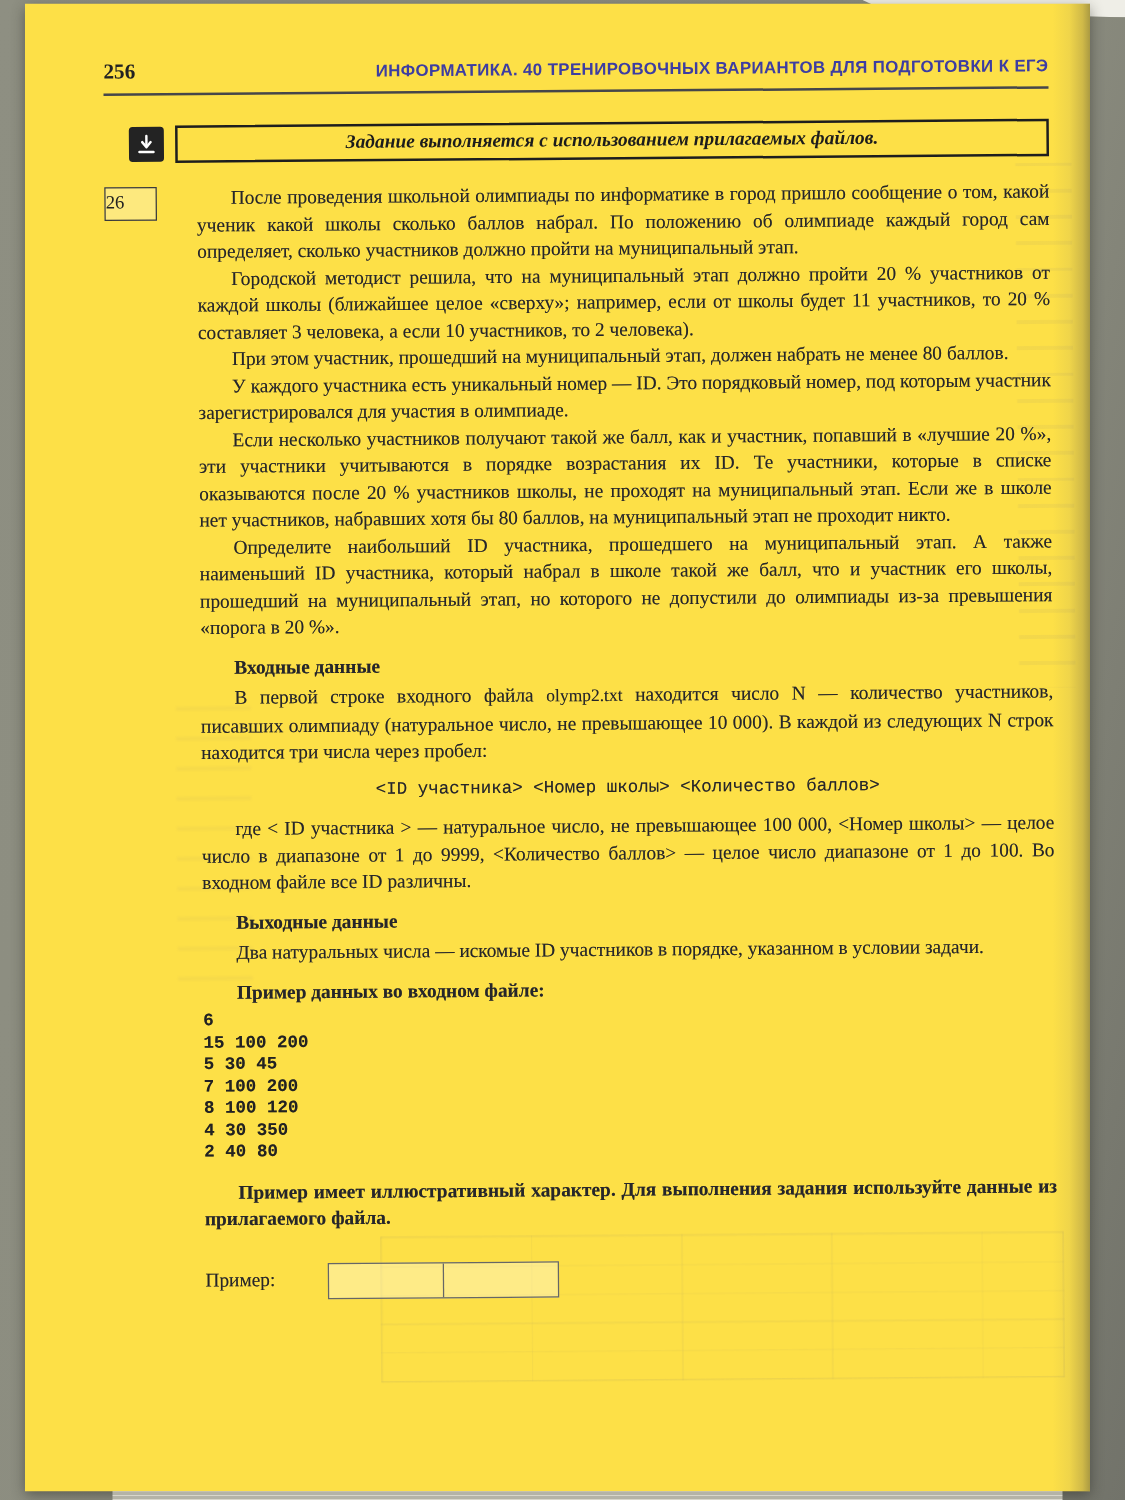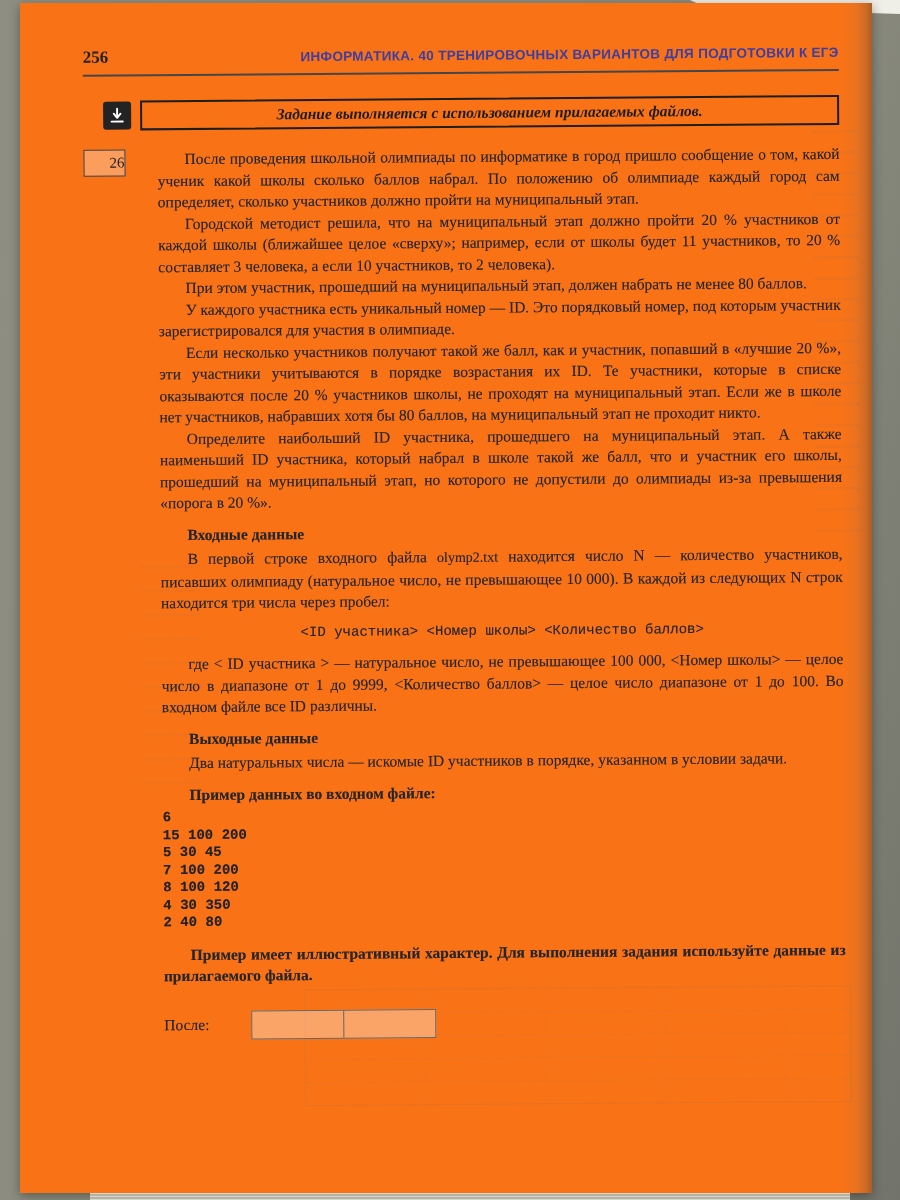--- a/index.html
+++ b/index.html
@@ -10,21 +10,21 @@
     font-family: "Liberation Serif", serif;
   }
   .corner-sliver {
     position: absolute; right: 0; top: 0; width: 210px; height: 14px;
     background: #efeee7;
     clip-path: polygon(0 0, 100% 0, 100% 100%, 8% 55%);
   }
   .page {
     position: absolute; left: 20px; top: 3px;
     width: 852px; height: 1190px;
-    background: #f97316;
+    background: #fde047;
     box-shadow: 0 3px 10px rgba(30,30,25,.45);
   }
   .page-curl {
     position: absolute; top: 0; right: 0; width: 30px; height: 100%;
     background: linear-gradient(to right,
       rgba(120,115,100,0) 0%, rgba(120,115,100,.10) 45%,
       rgba(90,85,75,.28) 80%, rgba(70,68,60,.45) 100%);
     pointer-events: none;
   }
   .page-bottom-edge {
@@ -75,21 +75,21 @@
   }
   .banner-box {
     flex: 1; border: 2px solid #1e1e1e; padding: 4px 6px;
     display: flex; align-items: center; justify-content: center;
     font-style: italic; font-weight: bold; font-size: 15.5px; color: #1c1c1c;
   }
 
   .task { position: relative; margin-top: 18px; }
   .task-num-box {
     position: absolute; left: 0; top: 1px; width: 40px; height: 25px;
-    border: 1.5px solid #3a3a3a; text-align: right;
+    border: 1.5px solid #3a3a3a; text-align: left;
     font-size: 15px; line-height: 24px; color: #222; background: rgba(255,255,255,.3);
   }
   .body-text {
     margin-left: 74px;
     font-size: 15.5px; line-height: 21.5px; text-align: justify;
     text-shadow: 0 0 .4px rgba(40,40,50,.45);
   }
   .body-text p { margin: 0; text-indent: 27px; }
   .sect-heading { font-weight: bold; margin: 10px 0 3px 27px; }
   .mono { font-family: Liberation Serif, serif; font-size: 14px; }
@@ -166,21 +166,21 @@
           <div>5 30 45</div>
           <div>7 100 200</div>
           <div>8 100 120</div>
           <div>4 30 350</div>
           <div>2 40 80</div>
         </div>
 
         <p class="note-para">Пример имеет иллюстративный характер. Для выполнения задания используйте данные из прилагаемого файла.</p>
 
         <div class="answer-row">
-          <span class="answer-label">После:</span>
+          <span class="answer-label">Пример:</span>
           <div class="answer-cells">
             <div class="answer-cell"></div>
             <div class="answer-cell"></div>
           </div>
         </div>
       </div>
     </div>
 
   </div>
   <div class="page-curl"></div>

